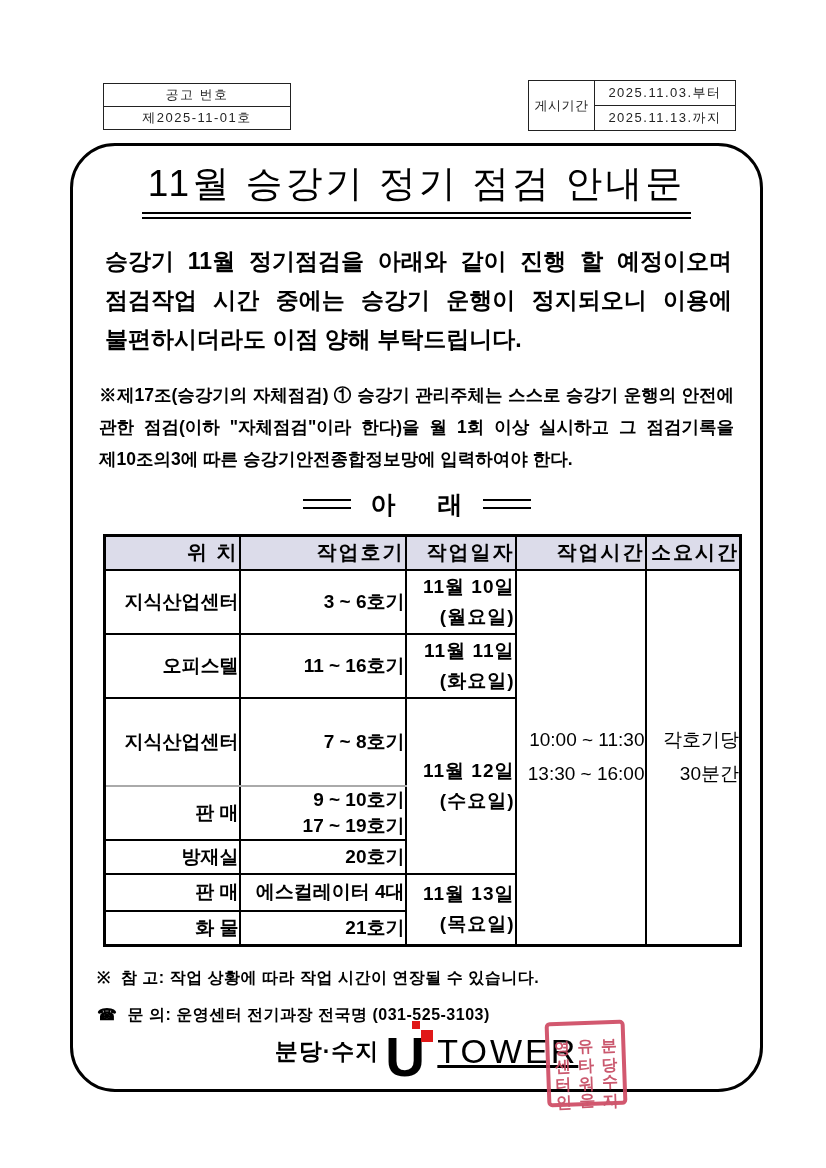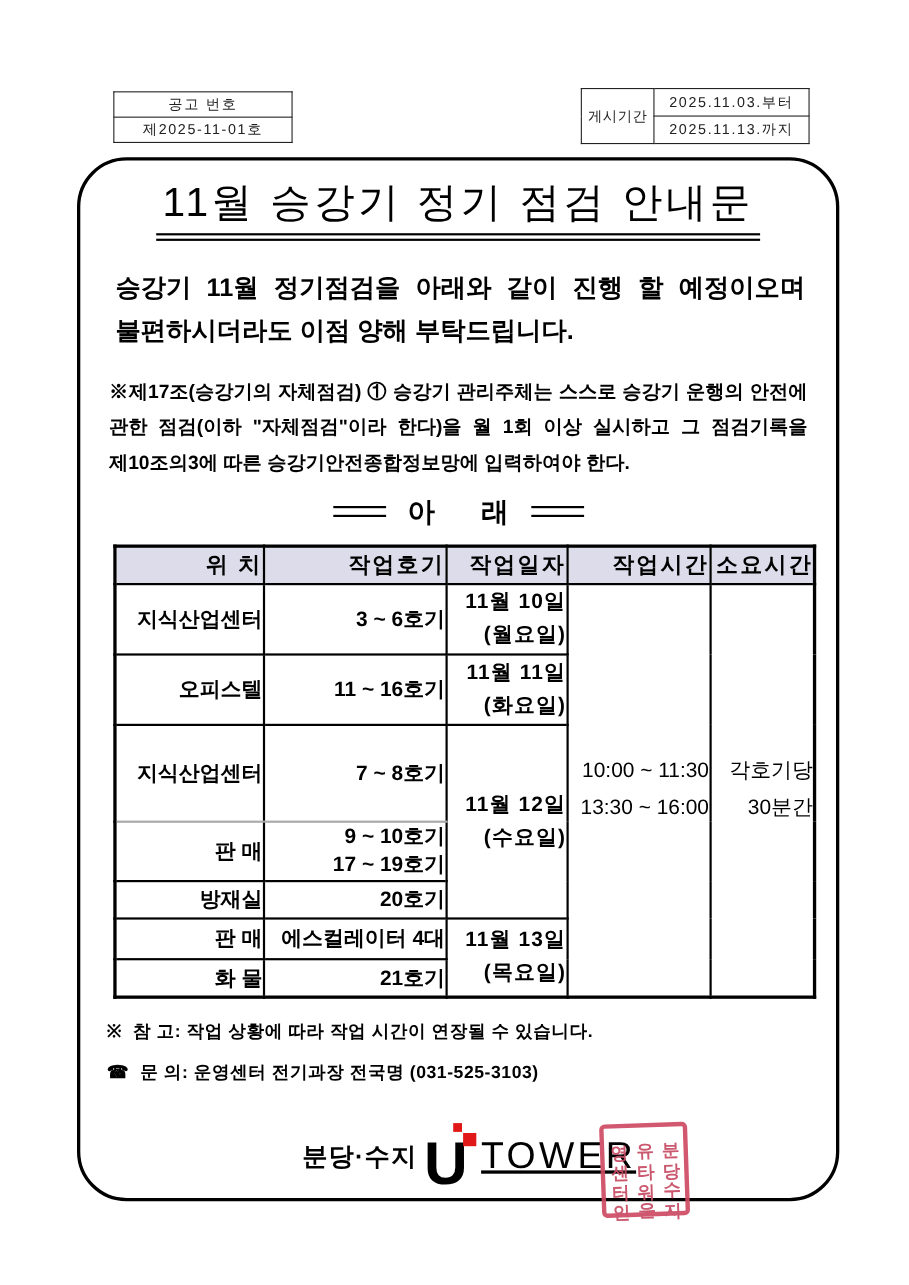--- a/index.html
+++ b/index.html
@@ -11,21 +11,21 @@
     overflow: hidden;
   }
 
   
   .mini-table { position: absolute; border-collapse: collapse; background: #fff; }
   .mini-table td {
     border: 1.5px solid #222;
     text-align: center; vertical-align: middle;
     font-size: 13px; letter-spacing: 1.5px; color: #222;
   }
-  .notice-no { left: 103px; top: 83px; width: 163px; }
+  .notice-no { left: 103px; top: 83px; width: 188px; }
   .notice-no td { height: 23px; }
   .posting { left: 528px; top: 80px; width: 208px; }
   .posting td { height: 25px; }
   .posting .pp-label { width: 66px; letter-spacing: 0.5px; }
 
   
   .main-box {
     position: absolute; left: 70px; top: 143px;
     width: 693px; height: 949px;
     border: 3.5px solid #000; border-radius: 45px;
@@ -151,20 +151,21 @@
   </table>
 
 <div class="main-box">
 
   <div class="doc-title-wrap">
     <span class="doc-title">11월 승강기 정기 점검 안내문</span>
   </div>
 
   <div class="intro">
     <span class="line line-justify">승강기 11월 정기점검을 아래와 같이 진행 할 예정이오며</span>
+    <span class="line line-justify">점검작업 시간 중에는 승강기 운행이 정지되오니 이용에</span>
     <span class="line line-plain">불편하시더라도 이점 양해 부탁드립니다.</span>
   </div>
 
   <div class="regulation">
     <span class="line line-justify">※제17조(승강기의 자체점검) ① 승강기 관리주체는 스스로 승강기 운행의 안전에</span>
     <span class="line line-justify">관한 점검(이하 "자체점검"이라 한다)을 월 1회 이상 실시하고 그 점검기록을</span>
     <span class="line line-plain">제10조의3에 따른 승강기안전종합정보망에 입력하여야 한다.</span>
   </div>
 
   <div class="below-wrap">

